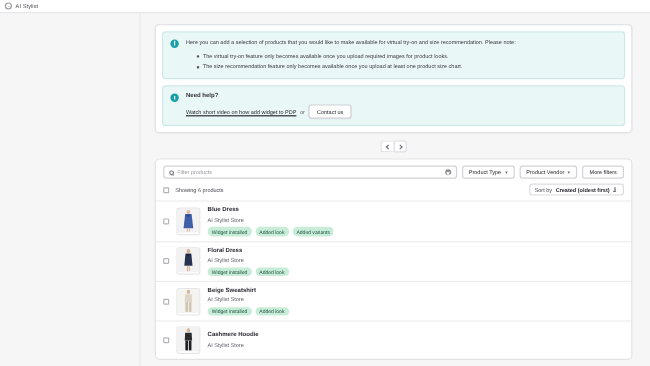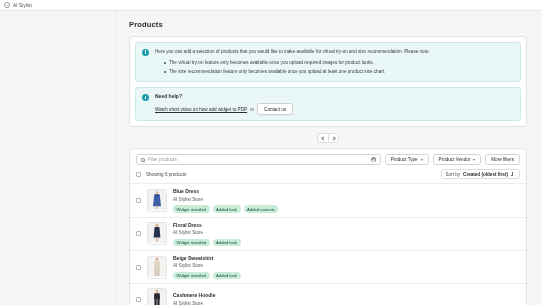--- a/index.html
+++ b/index.html
@@ -280,21 +280,20 @@
 
 <div class="appbar">
   <span class="appbar-icon"></span>
   <span class="appbar-title">AI Stylist</span>
 </div>
 
 <div class="leftrail"></div>
 
 <div class="main">
 
-  <div class="page-title">Products</div>
 
   <div class="card">
 
     <div class="banner banner-info">
       <span class="info-dot"></span>
       <div class="banner-body">
         <div class="banner-text">Here you can add a selection of products that you would like to make available for virtual try-on and size recommendation. Please note:</div>
         <ul class="banner-list">
           <li>The virtual try-on feature only becomes available once you upload required images for product looks.</li>
           <li>The size recommendation feature only becomes available once you upload at least one product size chart.</li>

